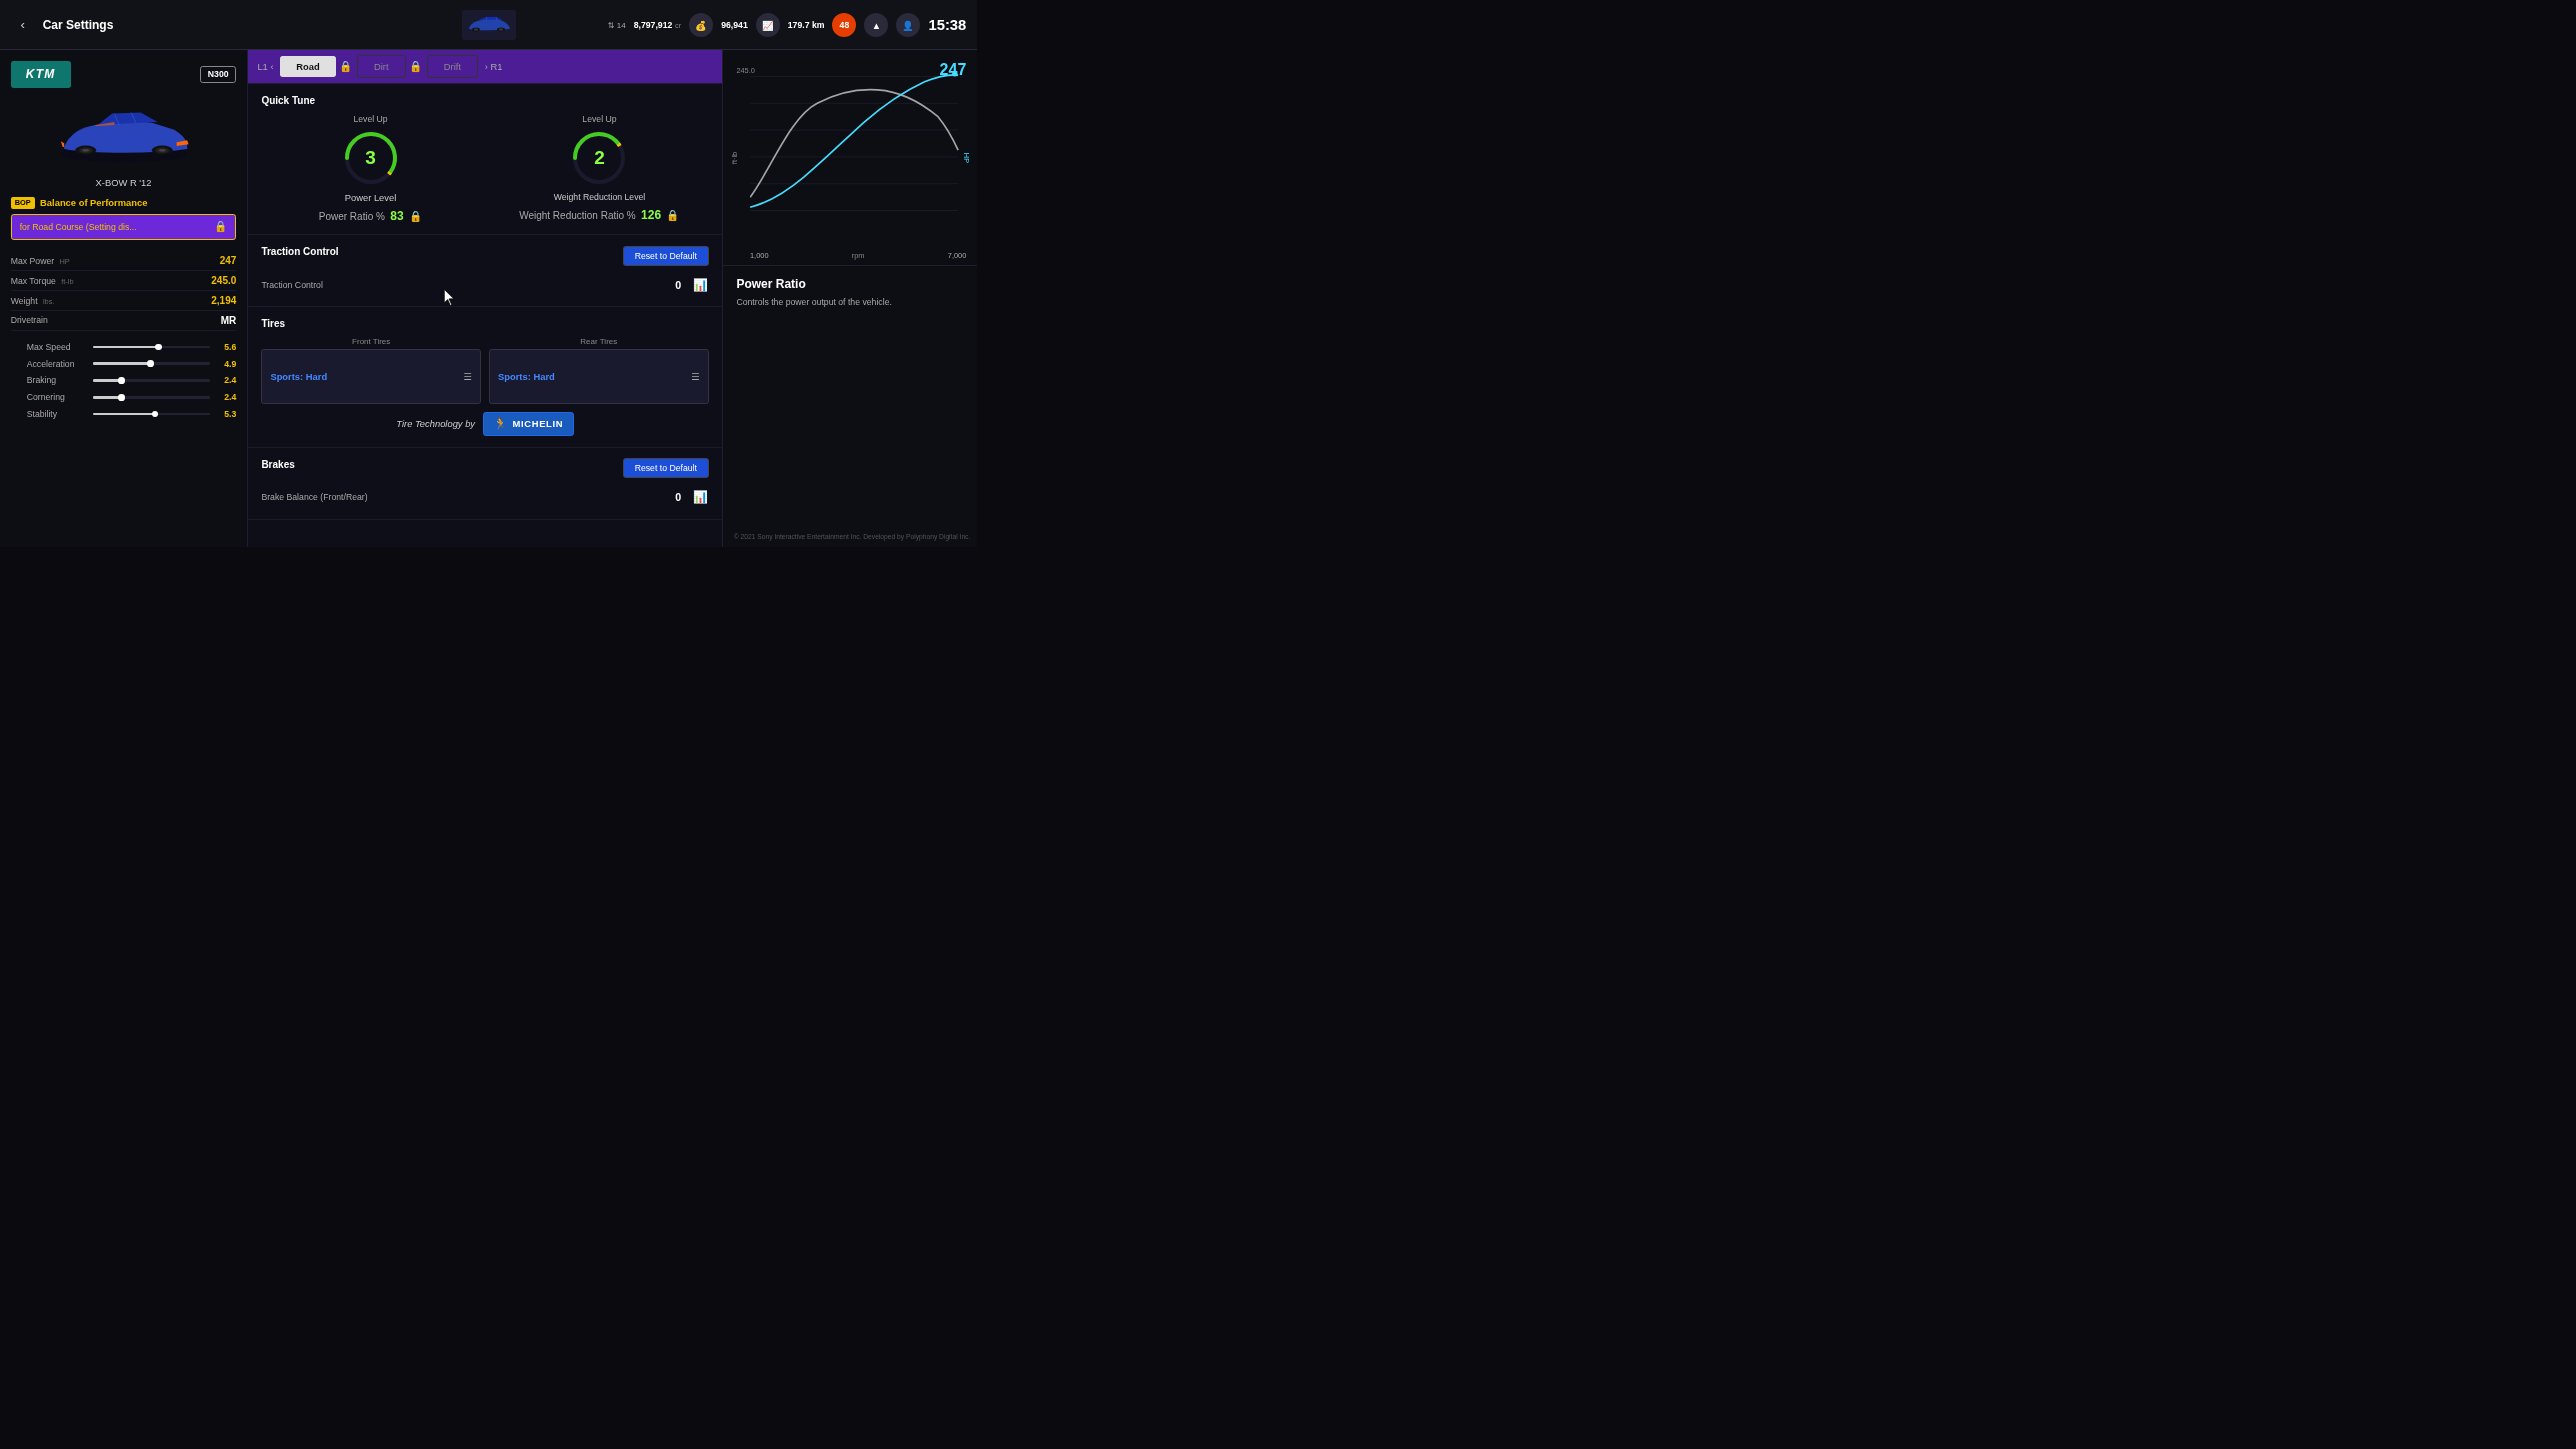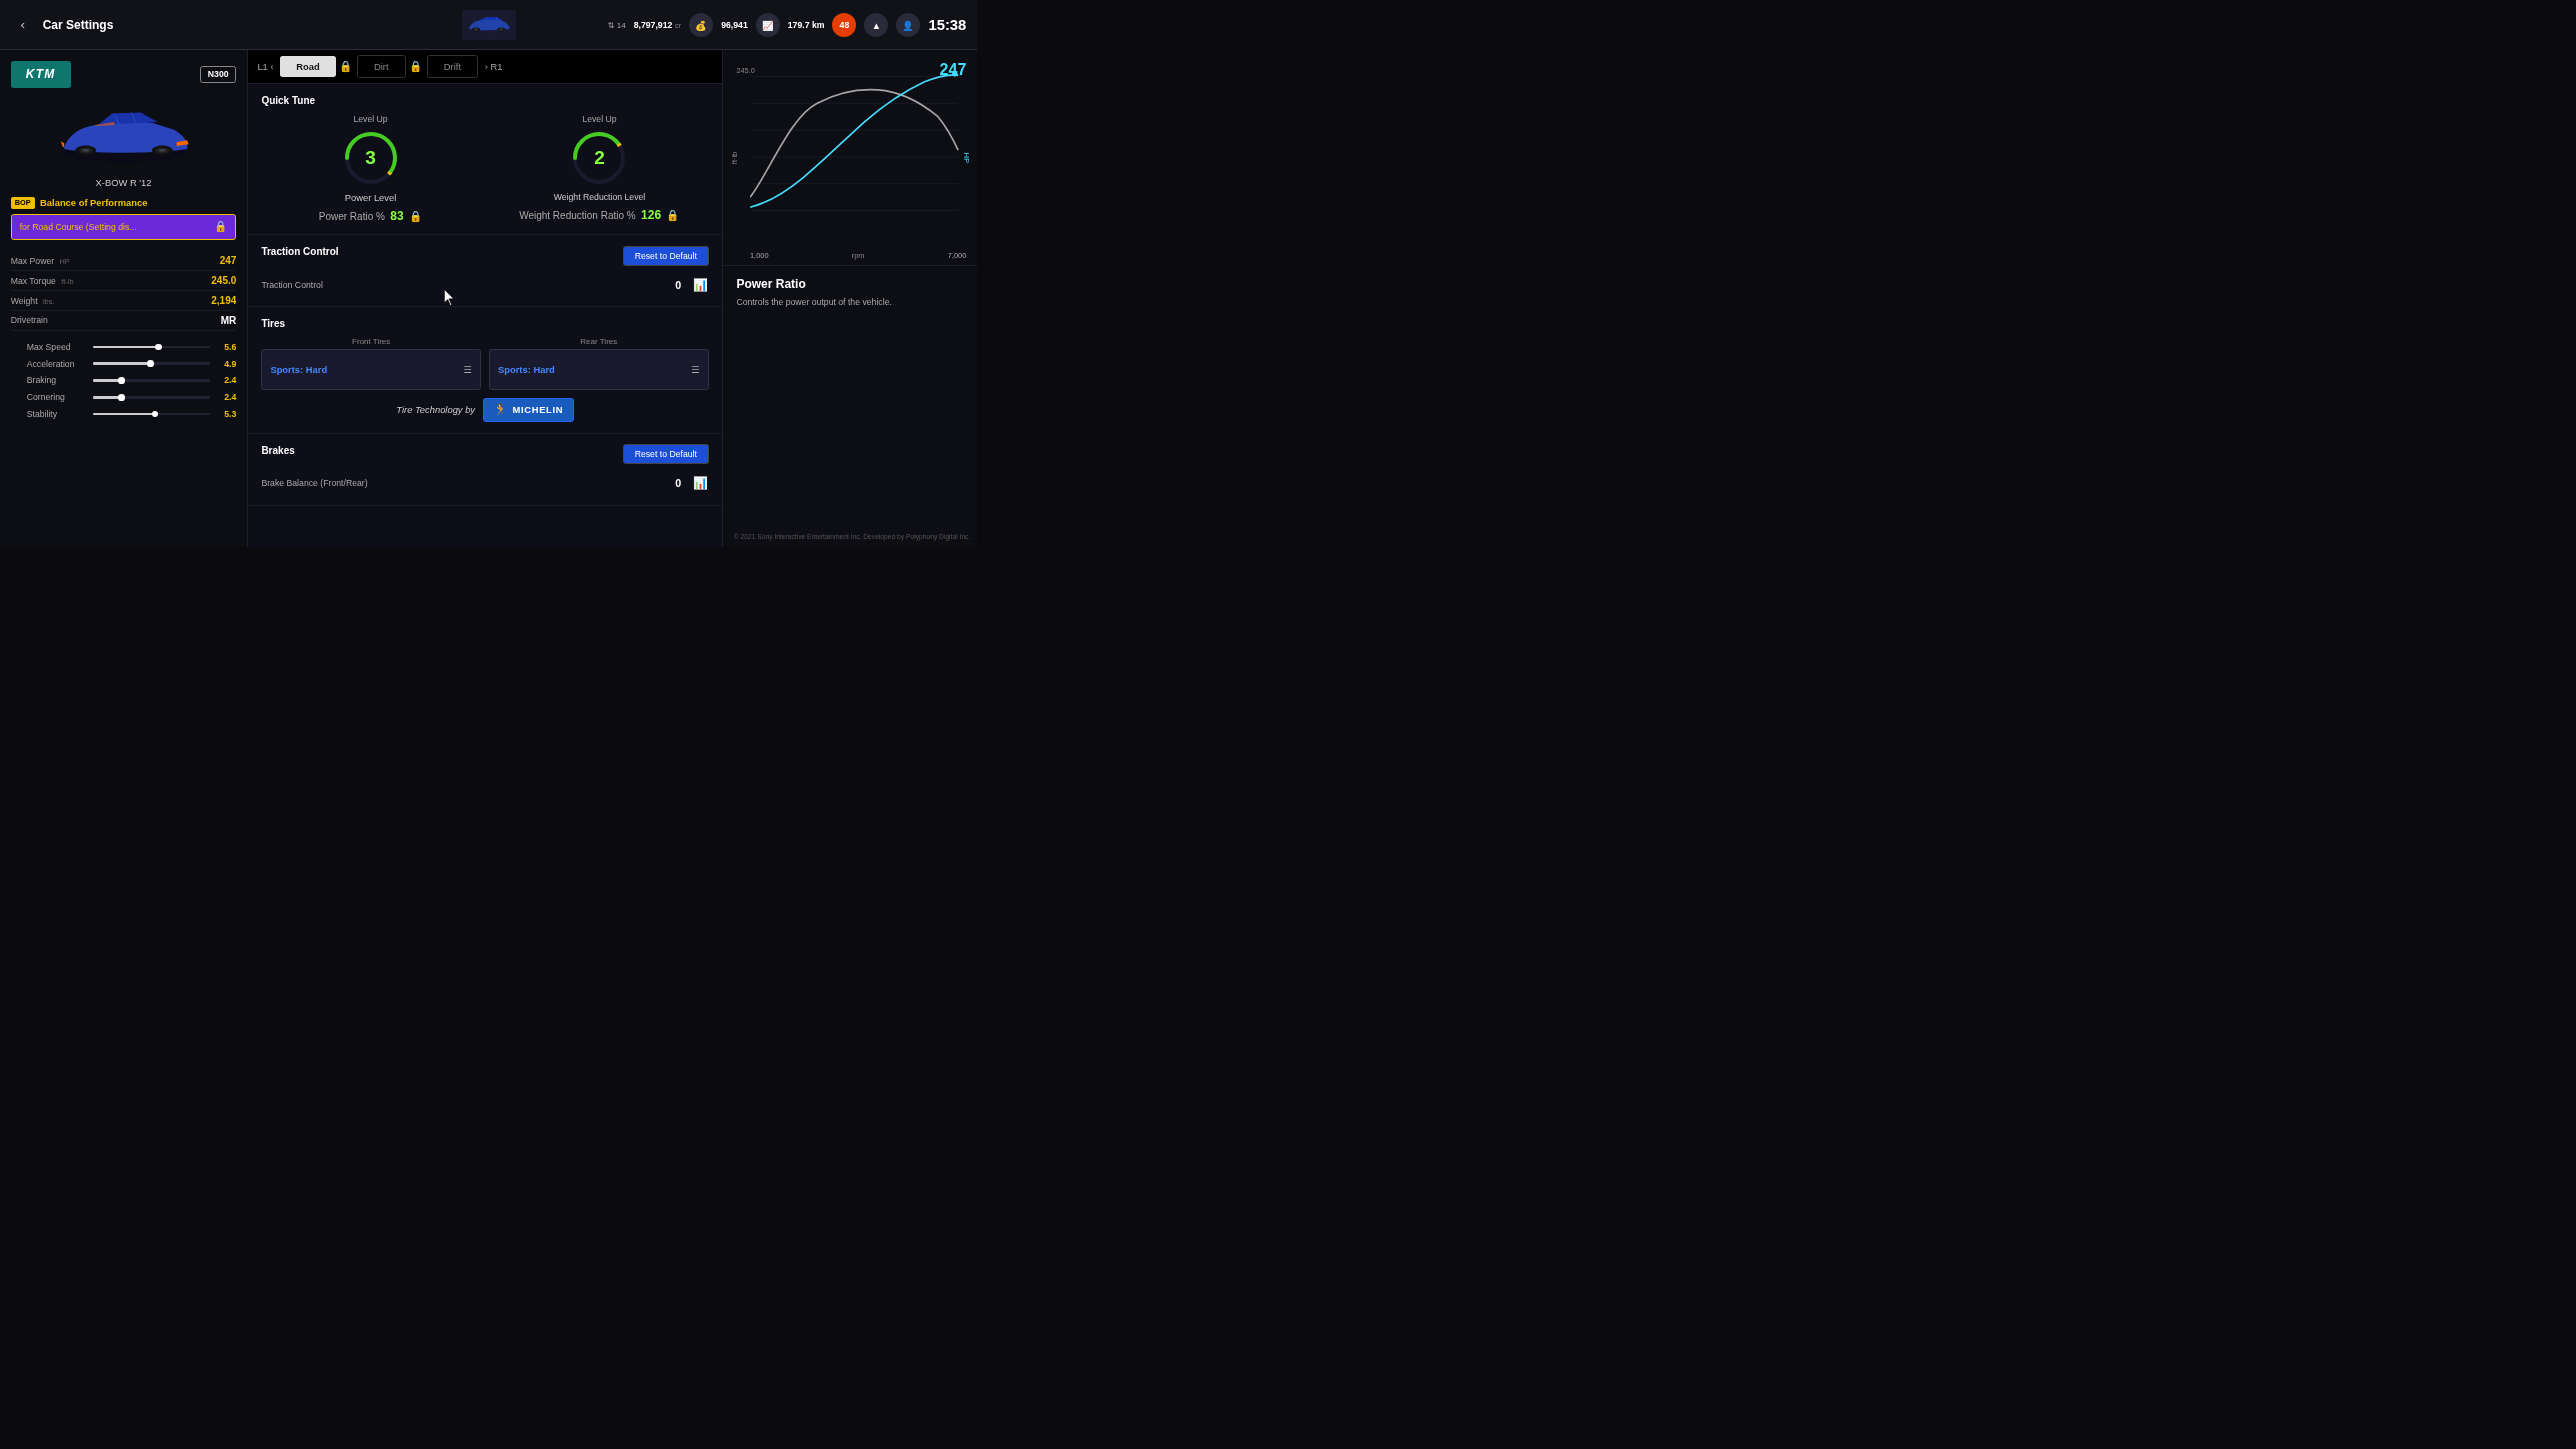--- a/index.html
+++ b/index.html
@@ -222,21 +222,21 @@
       position: absolute;
       top: 50px; left: 248px; right: 255px;
       bottom: 0;
       overflow-y: auto;
       background: #0e0e18;
     }
 
     
     .tabs-bar {
       display: flex; align-items: center;
-      background: #000000;
+      background: #4c1d95;
       border-bottom: 0.7px solid #1e1e2e;
       padding: 0 5.4px;
       height: 34px;
       gap: 2.7px;
     }
     .tab-arrow {
       color: #aaa; font-size: 9.4px; cursor: pointer;
       padding: 2.7px 4px;
     }
     .tab-btn {
@@ -377,21 +377,21 @@
       gap: 8px;
       margin-bottom: 8px;
     }
     .tire-col-label {
       color: #888; font-size: 8px; text-align: center; margin-bottom: 2.7px;
     }
     .tire-select-btn {
       background: #1a1a2e;
       border: 0.7px solid #334;
       border-radius: 2.7px;
-      padding: 14px 8px;
+      padding: 21px 8px;
       display: flex; align-items: center; justify-content: space-between;
       cursor: pointer;
     }
     .tire-name {
       color: #4488ff;
       font-size: 9.4px;
       font-weight: bold;
     }
     .tire-menu-icon {
       color: #aaa; font-size: 9.4px;

